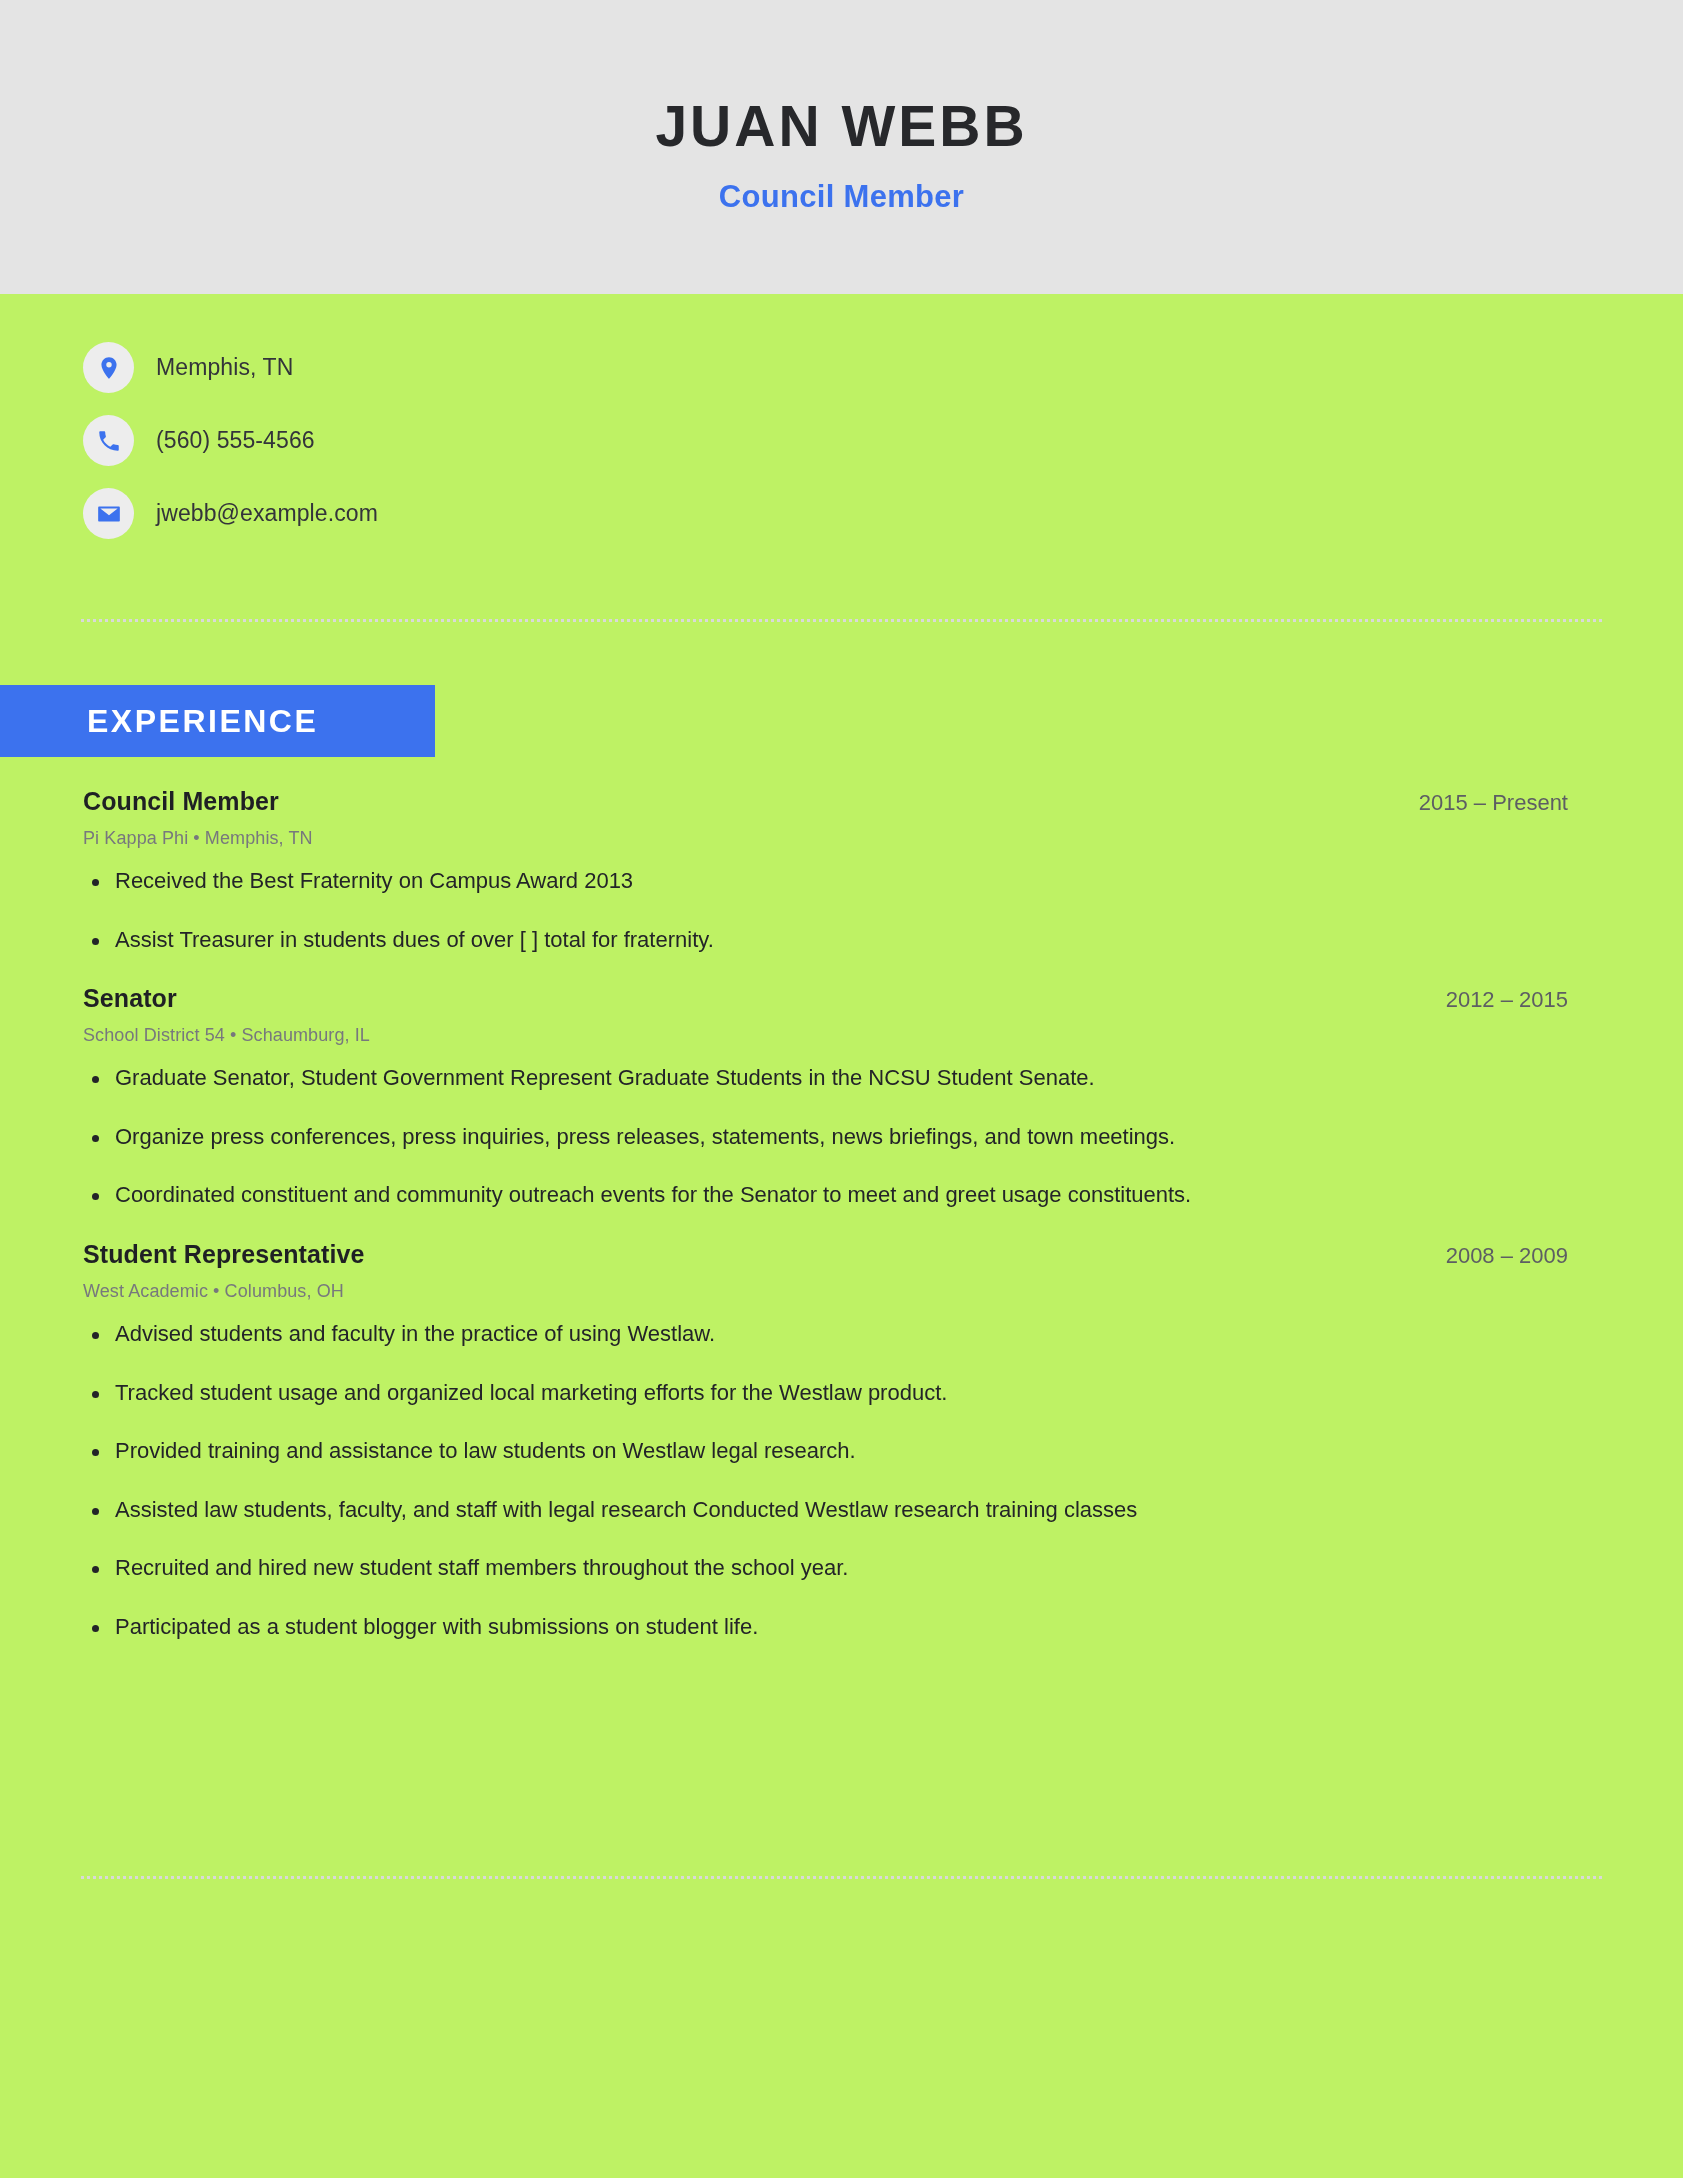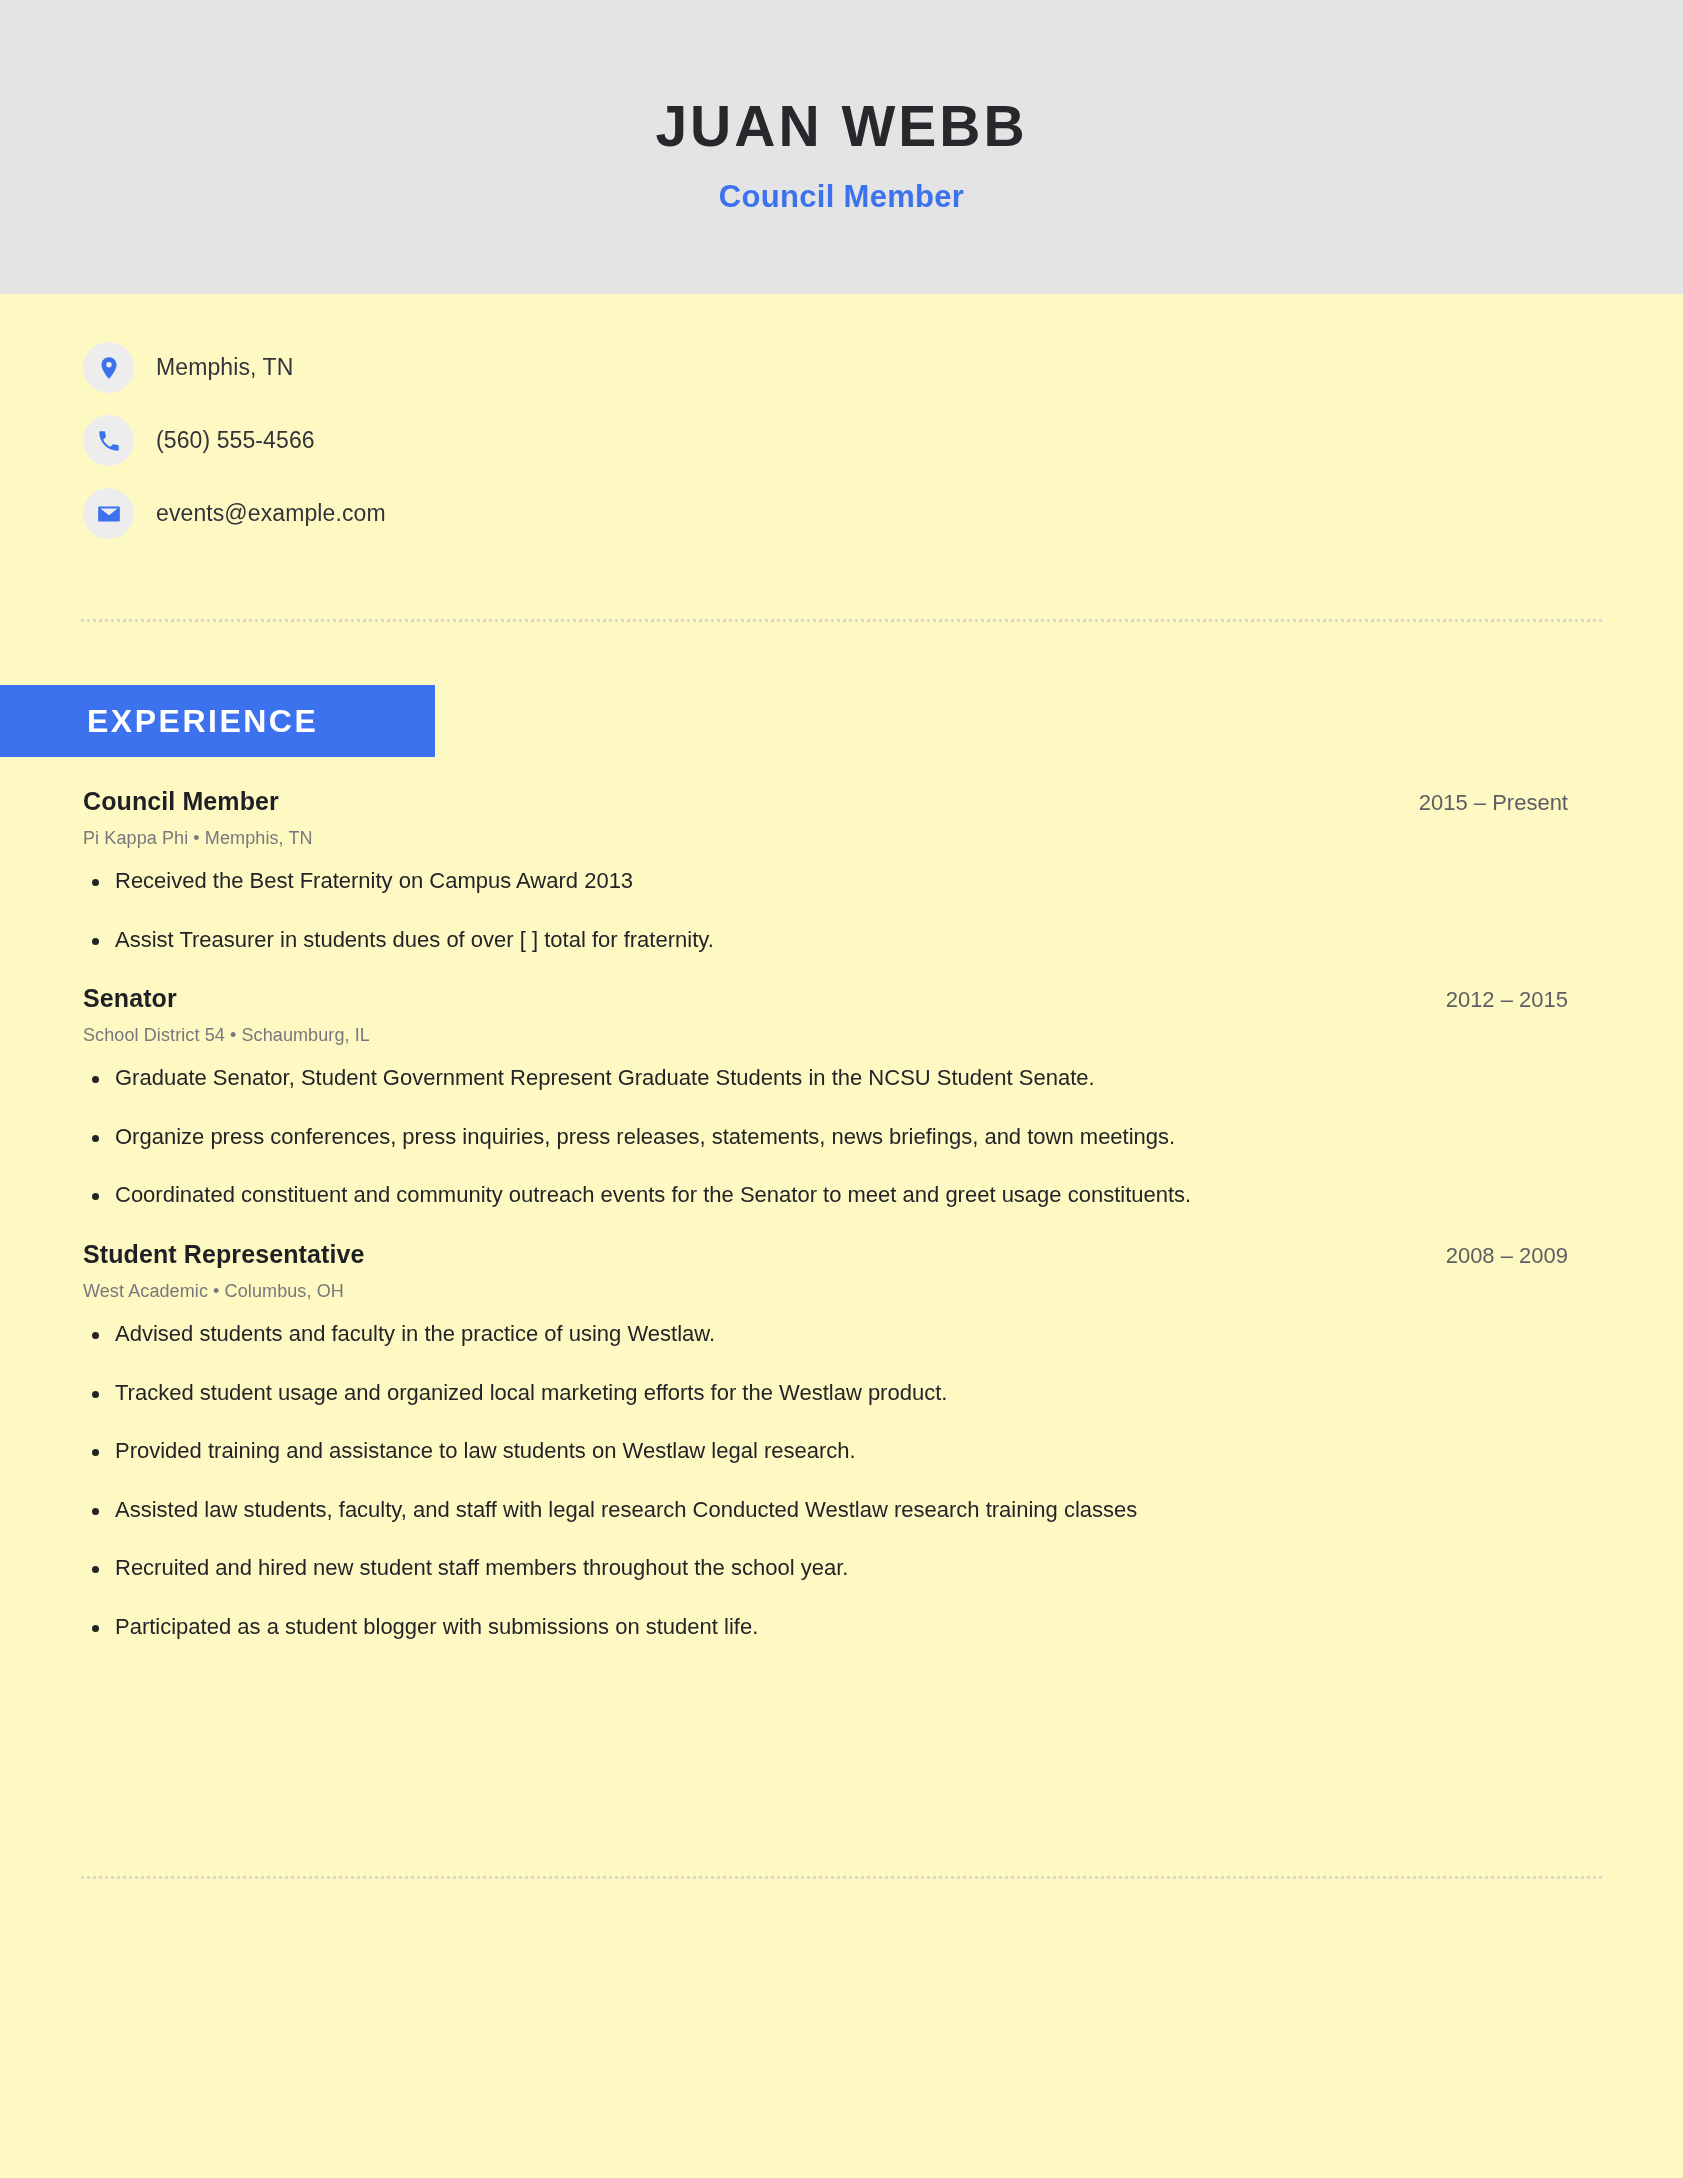--- a/index.html
+++ b/index.html
@@ -14,21 +14,21 @@
     height: 2178px;
     font-family: "Liberation Sans", sans-serif;
     color: #2c2c2c;
     overflow: hidden;
   }
 
   .page {
     position: relative;
     width: 1683px;
     height: 2178px;
-    background: #fef9c3;
+    background: #bef264;
   }
 
   
   .header-band {
     width: 100%;
     height: 294px;
     background: #e4e4e4;
     display: flex;
     flex-direction: column;
     align-items: center;
@@ -195,21 +195,21 @@
       </span>
       <span class="contact-text">(560) 555-4566</span>
     </div>
 
     <div class="contact-row">
       <span class="contact-icon">
         <svg width="26" height="26" viewBox="0 0 24 24" aria-hidden="true">
           <path fill="#3c72ee" d="M3 5h18c.6 0 1 .4 1 1v12c0 .6-.4 1-1 1H3c-.6 0-1-.4-1-1V6c0-.6.4-1 1-1zm9 8.1L20 7H4l8 6.1z"></path>
         </svg>
       </span>
-      <span class="contact-text">events@example.com</span>
+      <span class="contact-text">jwebb@example.com</span>
     </div>
 
   </div>
 
   <div class="divider divider-top"></div>
 
   <div class="section-banner">
     <span class="section-banner-label">EXPERIENCE</span>
   </div>
 

